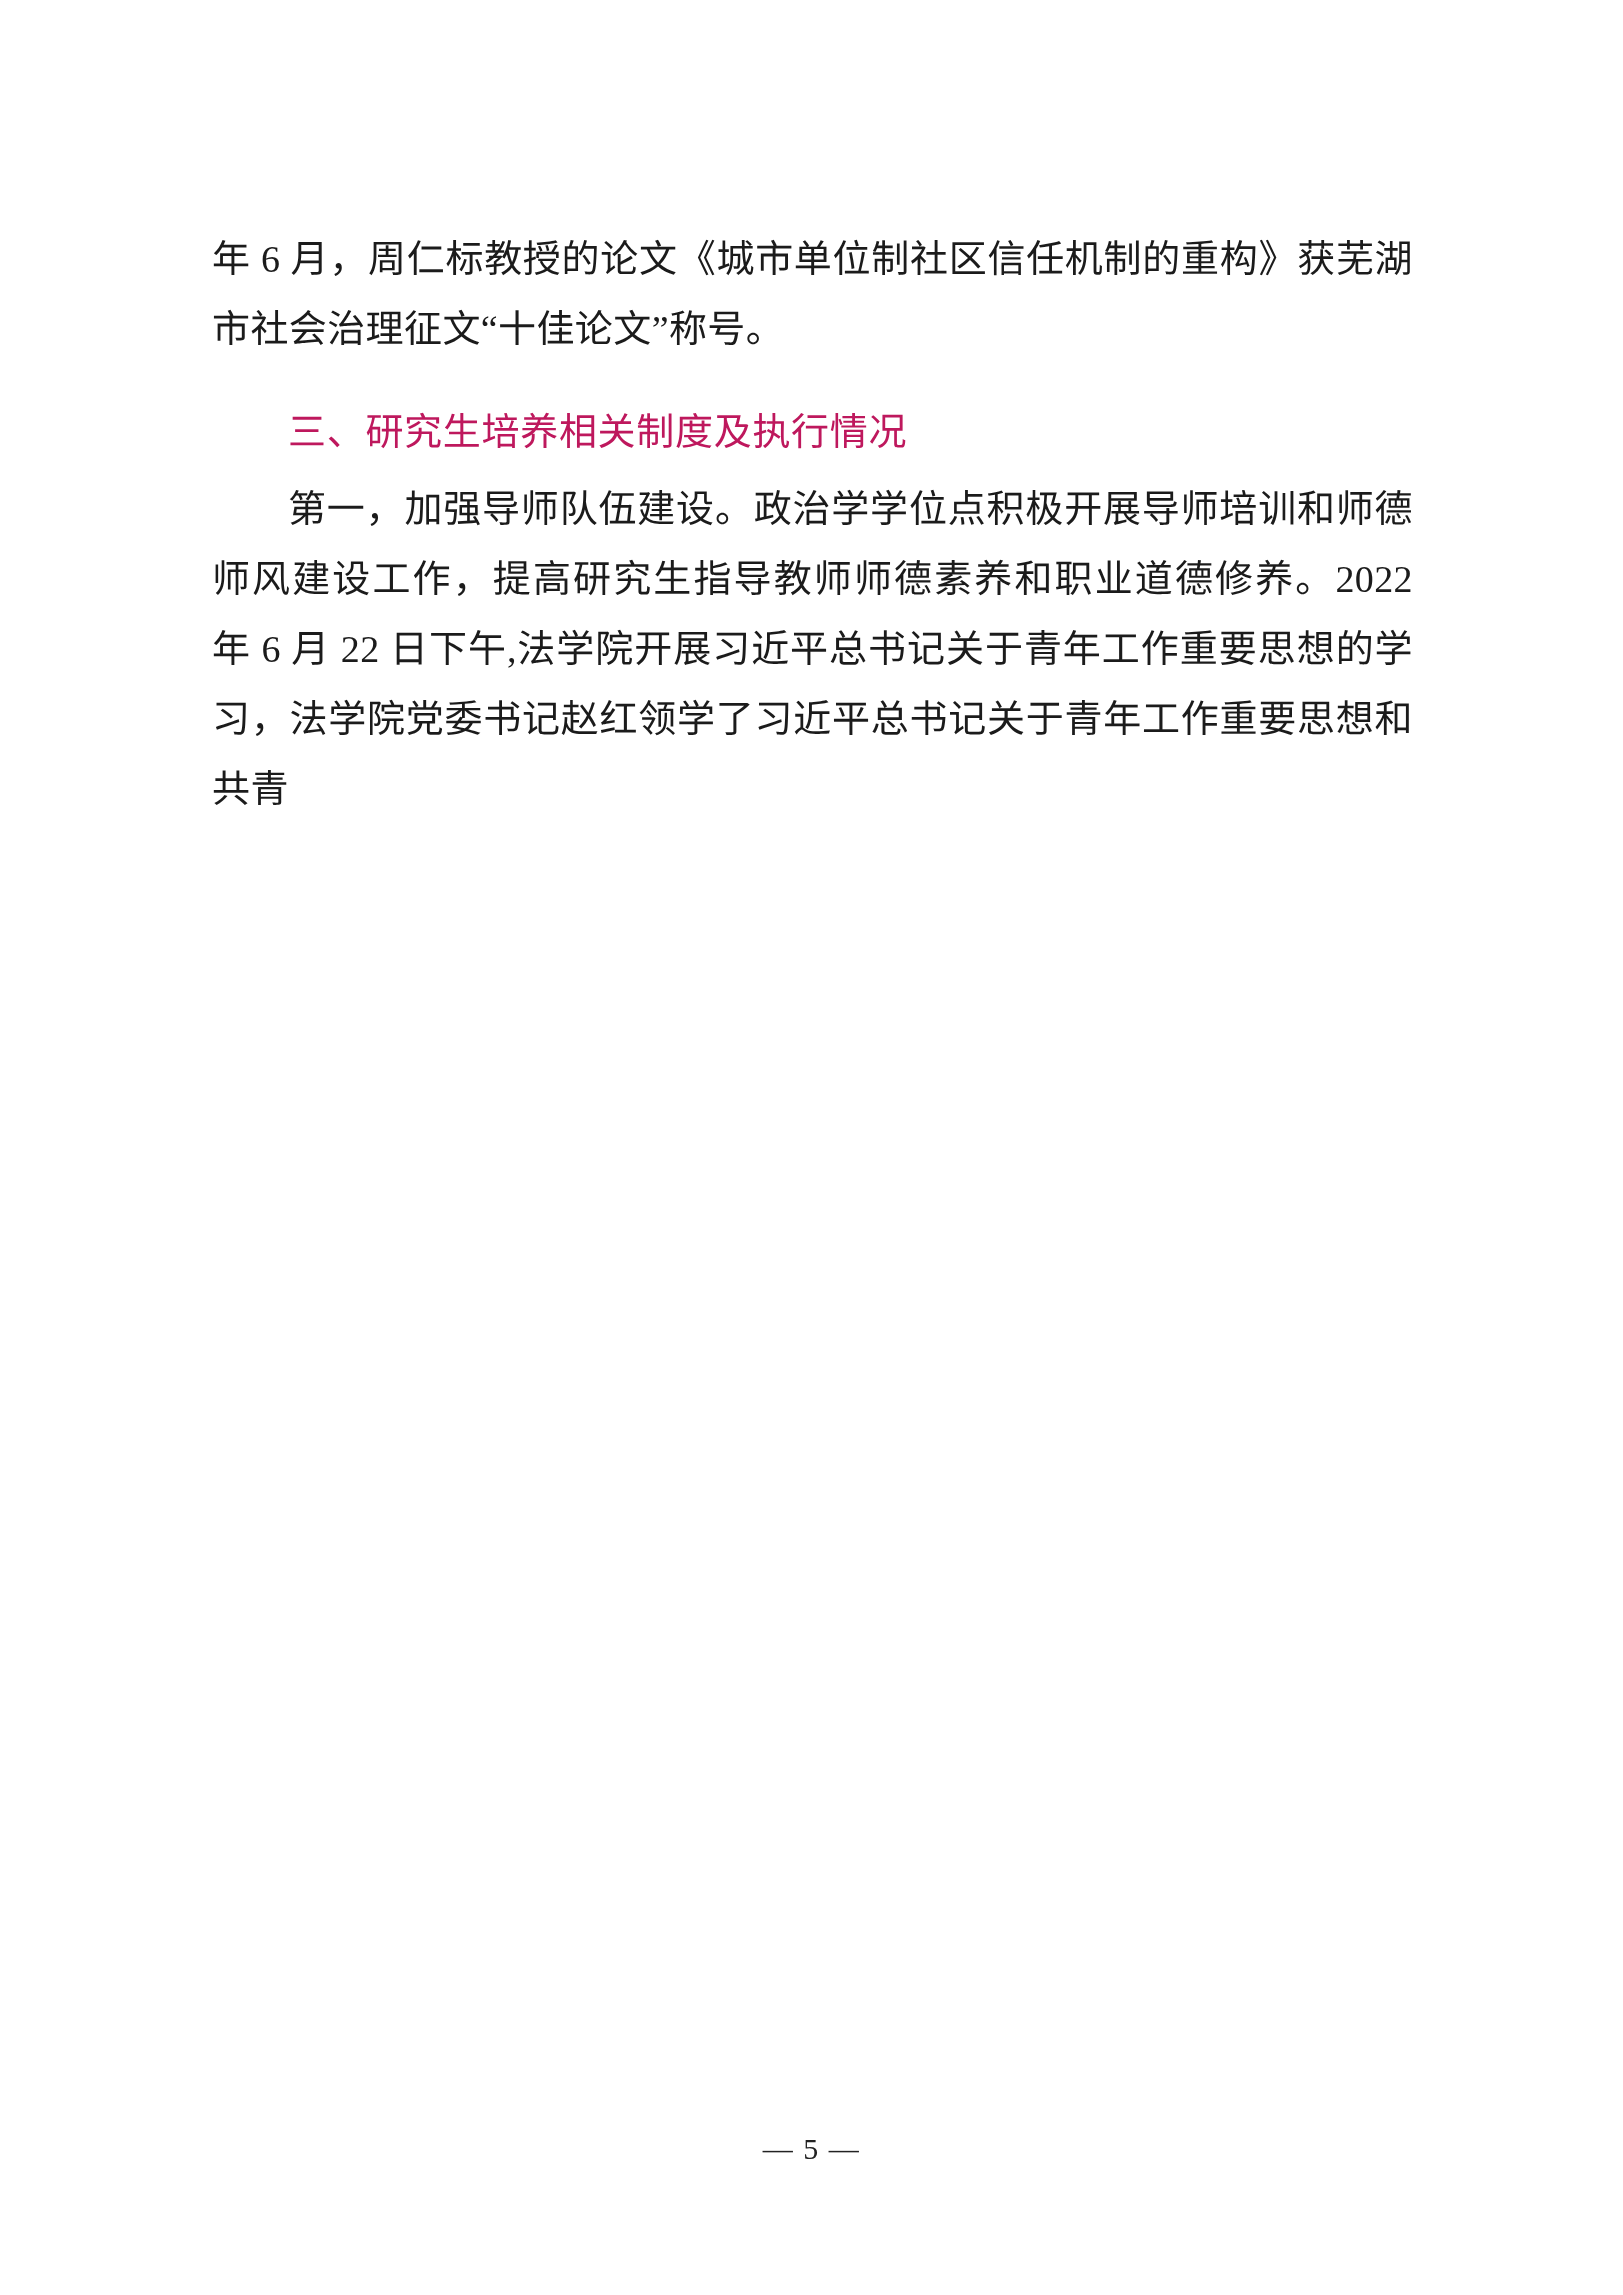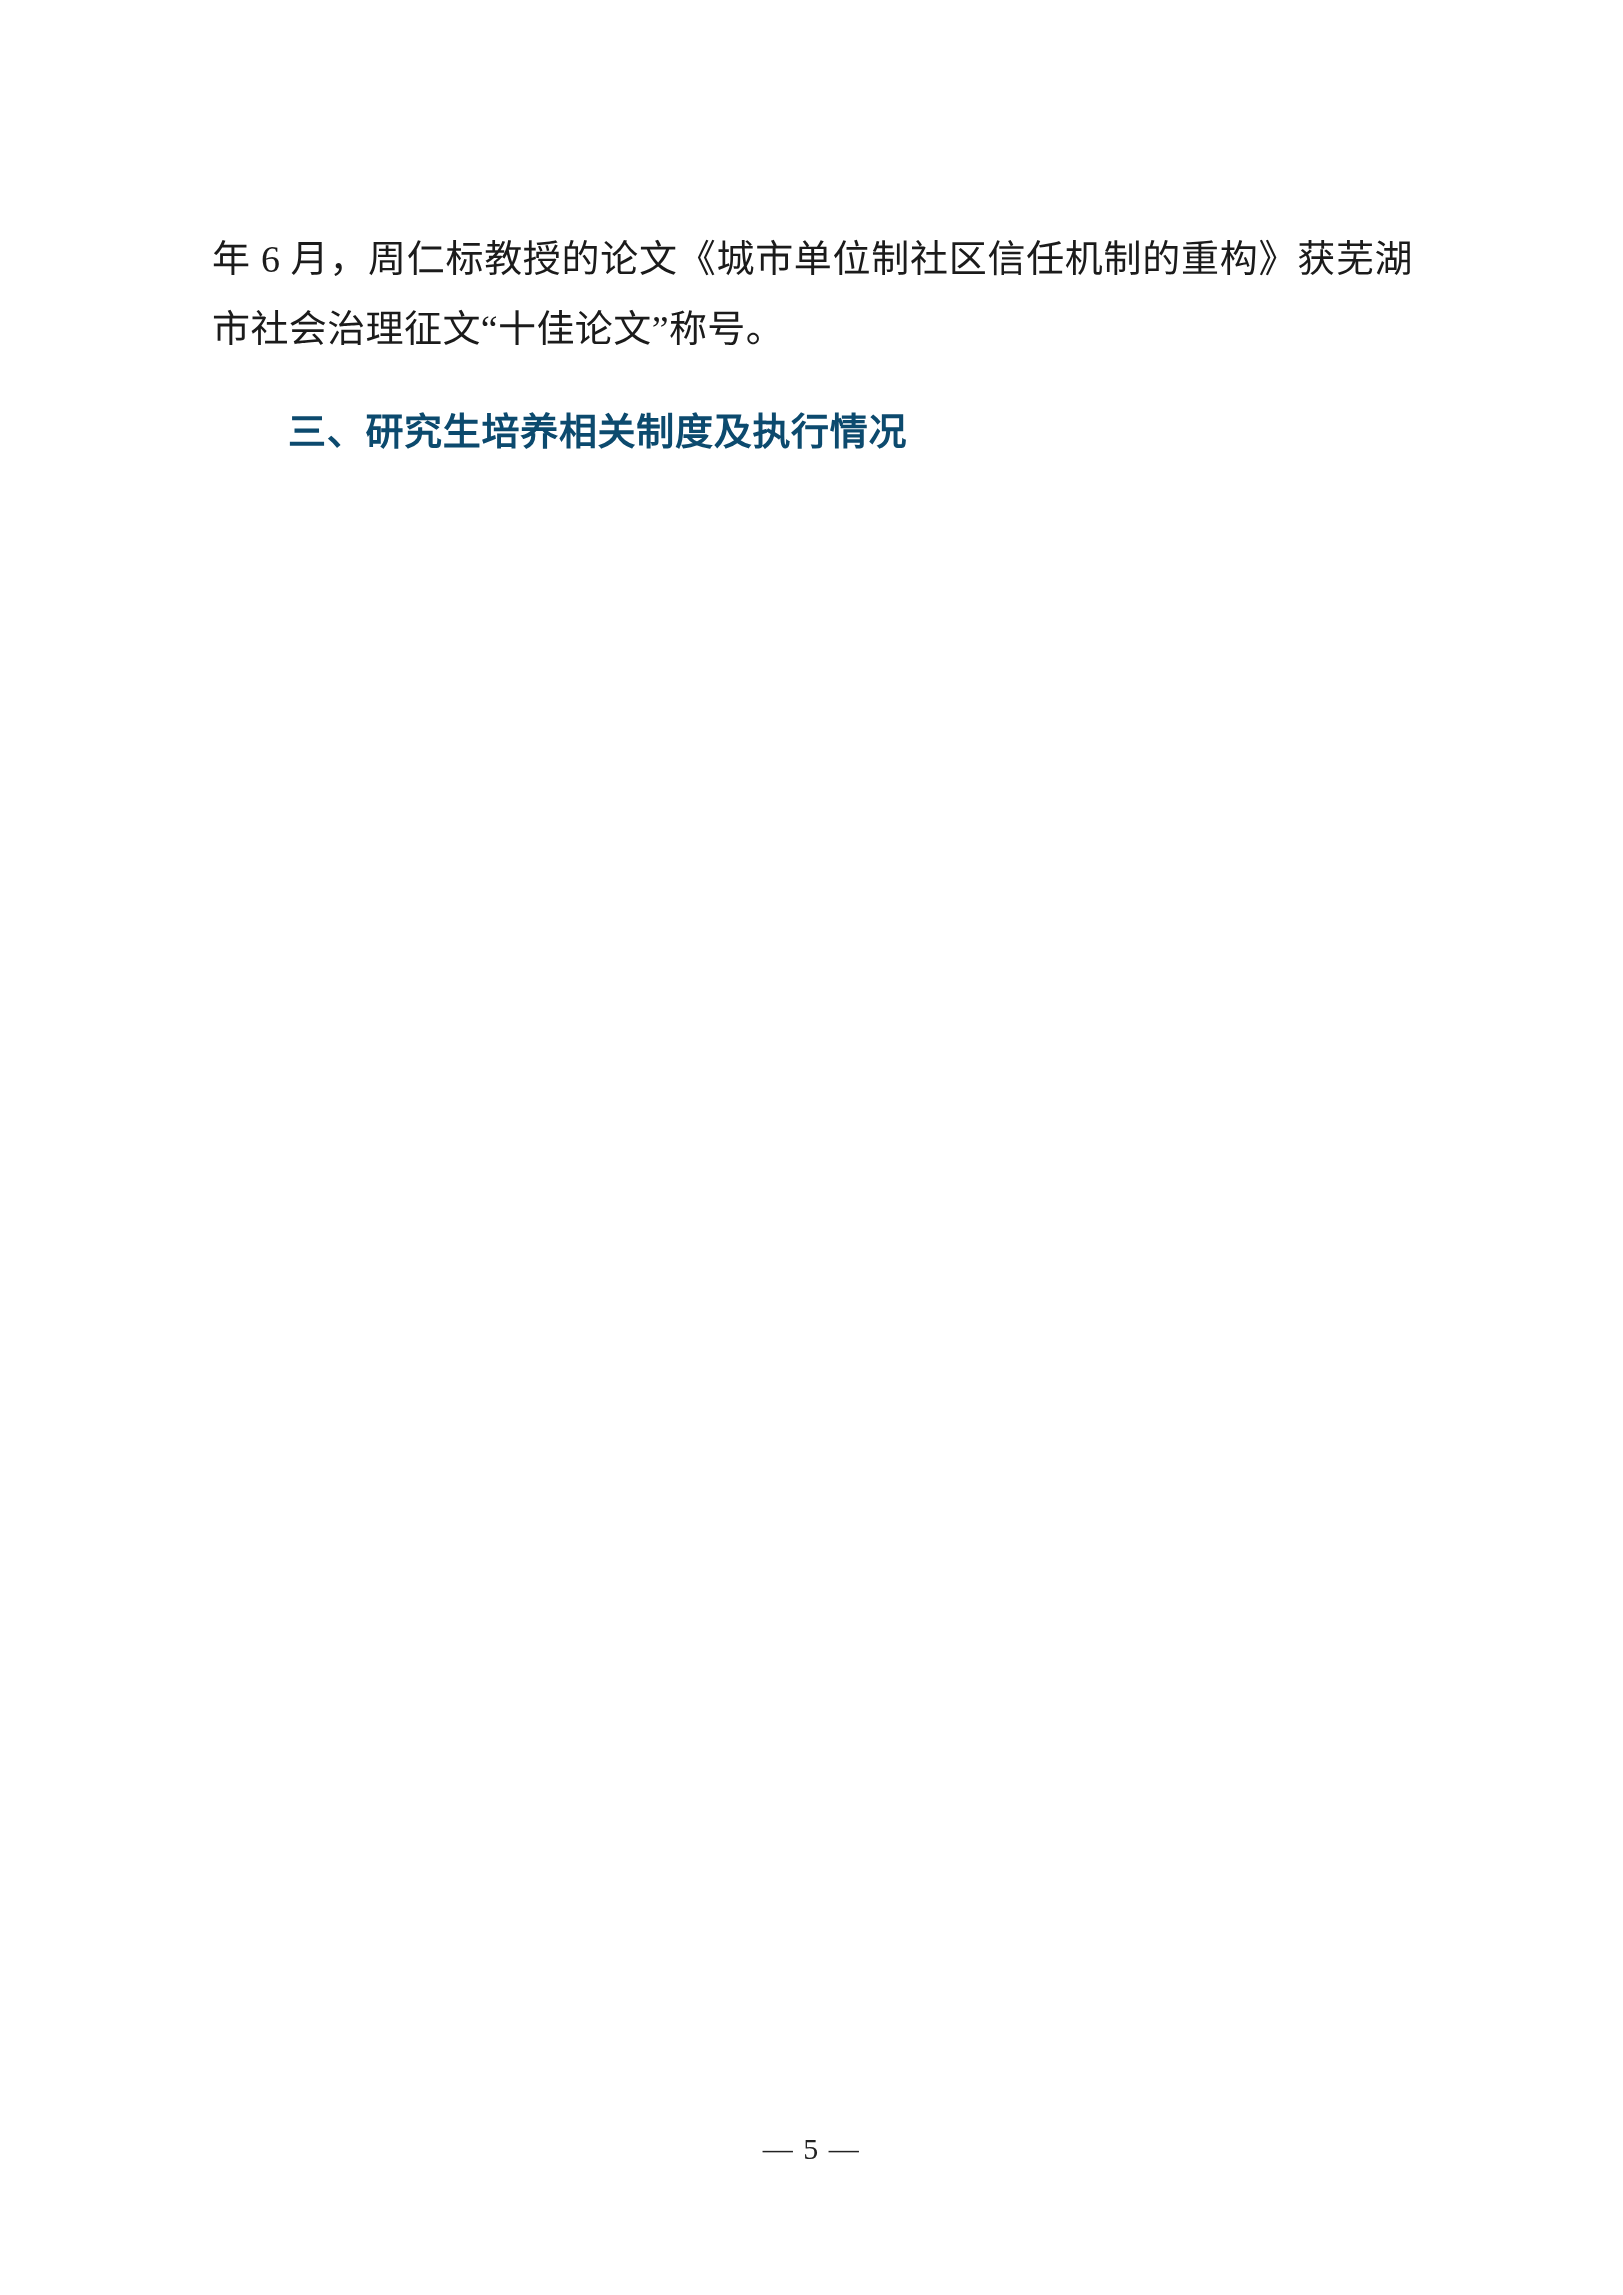--- a/index.html
+++ b/index.html
@@ -41,24 +41,24 @@
     color: #1b1b1b;
     font-family: "Liberation Serif", "DejaVu Serif", serif;
   }
   p.indent {
     text-indent: 76px;
   }
   h2.section-heading {
     margin: 33px 0 7.4px 0;
     font-size: 38px;
     line-height: 70px;
-    font-weight: bold;
+    font-weight: normal;
     text-indent: 76px;
     letter-spacing: 0.7px;
-    color: #0c4a6e;
+    color: #be185d;
     font-family: "DejaVu Sans", "Liberation Sans", sans-serif;
   }
   .footer {
     position: absolute;
     left: 0;
     top: 2109px;
     width: 1623px;
     text-align: center;
     font-size: 30px;
     color: #222222;
@@ -72,18 +72,19 @@
 <div class="page">
   <div class="content">
 
     <p class="para">年 6 月，周仁标教授的论文《城市单位制社区信任机制的重构》获芜湖市社会治理征文“十佳论文”称号。</p>
 
 
 
 
     <h2 class="section-heading">三、研究生培养相关制度及执行情况</h2>
 
+    <p class="para indent">第一，加强导师队伍建设。政治学学位点积极开展导师培训和师德师风建设工作，提高研究生指导教师师德素养和职业道德修养。2022 年 6 月 22 日下午,法学院开展习近平总书记关于青年工作重要思想的学习，法学院党委书记赵红领学了习近平总书记关于青年工作重要思想和共青</p>
 
   </div>
 
   <div class="footer">— 5 —</div>
 </div>
 
 
 </body></html>

